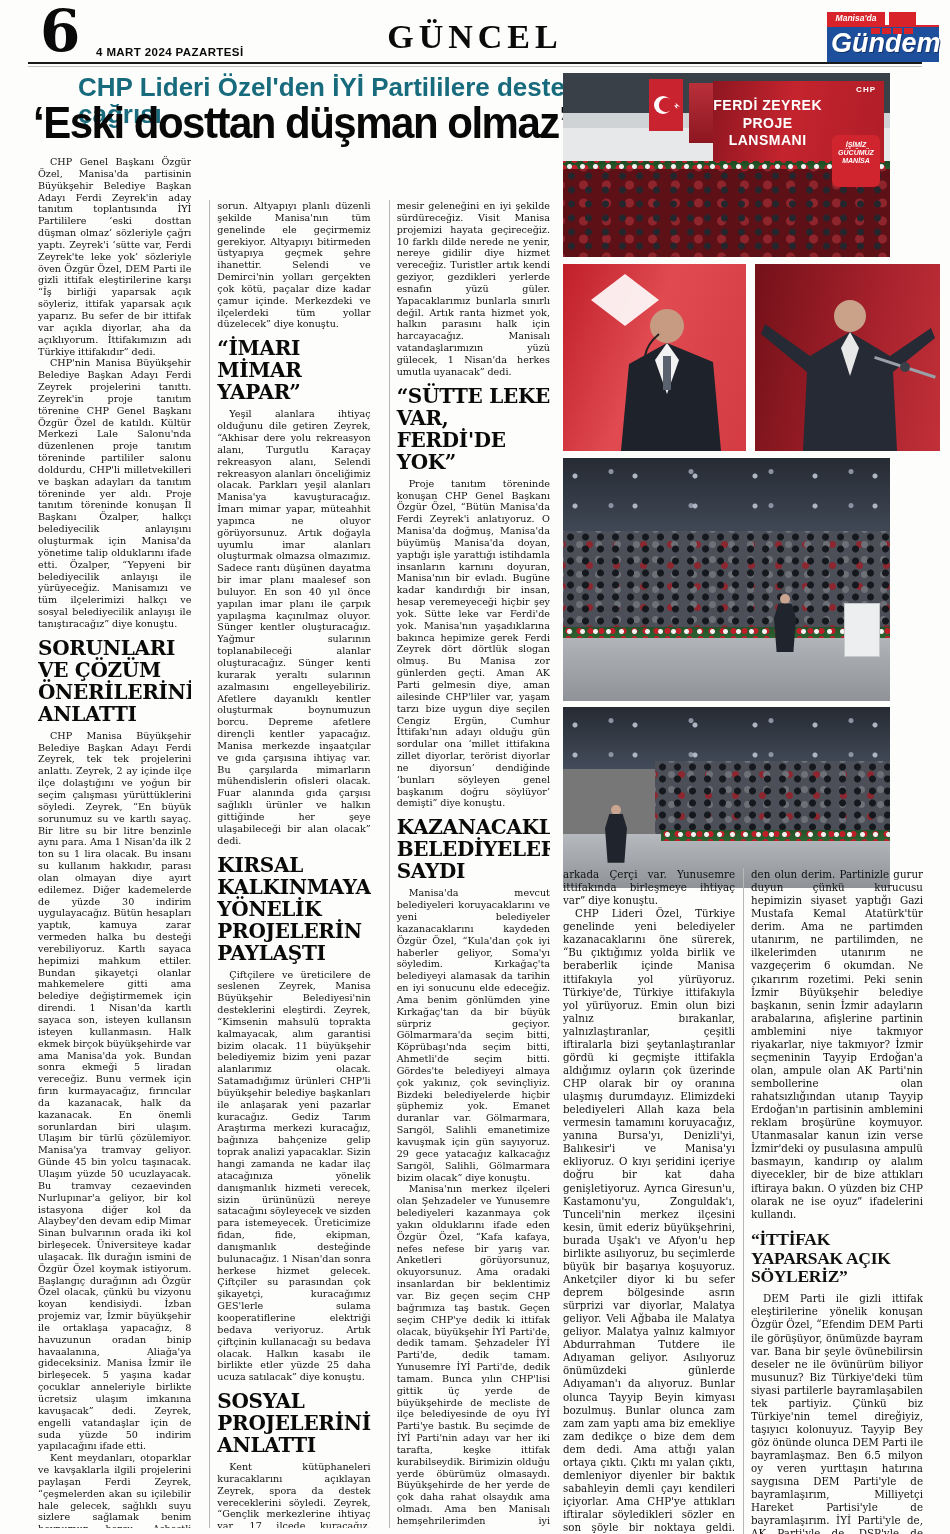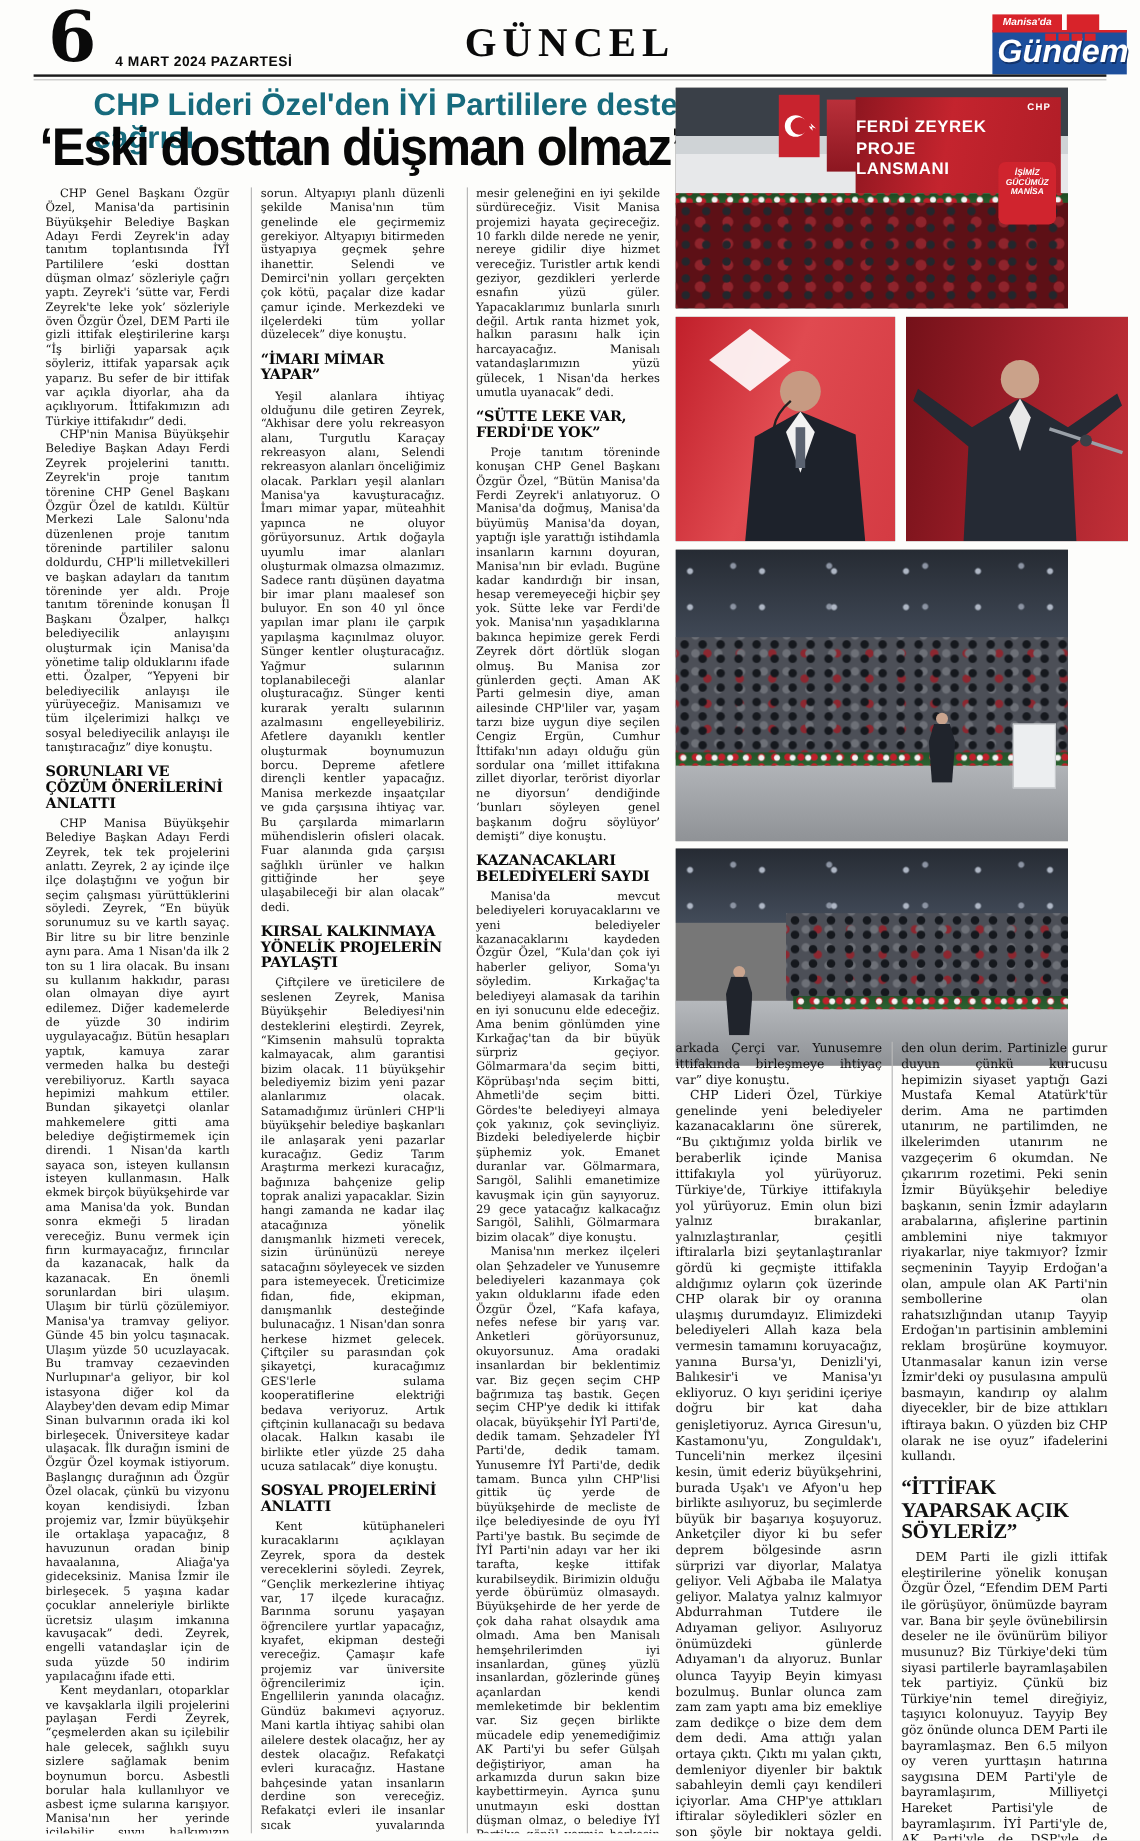--- a/index.html
+++ b/index.html
@@ -28,45 +28,45 @@
   .mh-bar{position:absolute;left:62px;top:2px;right:0;height:13px;background:#d8232a;}
   
   .kicker{position:absolute;left:38px;top:74px;width:530px;font-family:"Liberation Sans",sans-serif;
           font-weight:bold;font-size:26px;line-height:1.05;color:#176b7d;margin-left:40px;}
   .headline{position:absolute;left:33px;top:101px;width:540px;font-family:"Liberation Sans",sans-serif;
             font-weight:900;font-size:42px;line-height:1.02;letter-spacing:-1.5px;color:#080808;
             transform:scaleY(1.05);transform-origin:top left;}
   
   .cols{position:absolute;left:38px;top:156px;width:512px;height:1372px;display:flex;gap:18px;overflow:hidden;}
   .col{width:160px;overflow:hidden;}
-  .col + .col{border-left:1px solid #b8b8b8;padding-left:7px;}
+  .col + .col{border-left:1px solid #b8b8b8;padding-left:7px;margin-top:44px;}
   .bp{margin:0;font-size:9.6px;line-height:1.235;text-align:justify;text-indent:12px;word-spacing:-0.2px;}
   .bp.noind{text-indent:0;}
-  .sub{font-family:"DejaVu Serif",serif;font-weight:bold;font-size:12px;line-height:1.1;
+  .sub{font-family:"DejaVu Serif",serif;font-weight:bold;font-size:20px;line-height:1.1;
        margin:7px 0 5px 0;letter-spacing:-0.3px;color:#0a0a0a;}
   
   .right{position:absolute;left:563px;top:73px;width:377px;height:1461px;}
   .photo{position:absolute;left:0;width:327px;overflow:hidden;background:#777;}
   .ph-a{top:0;height:184px;}
   .ph-b{top:191px;width:183px;height:187px;}
   .ph-c{top:191px;left:192px;width:185px;height:187px;}
   .ph-d{top:385px;height:243px;}
   .ph-e{top:634px;height:181px;}
   
   .ph-a .wall{position:absolute;inset:0;background:linear-gradient(#3a4048 0 22%,#cfd3d6 22% 30%,#e7e8ea 30% 58%,#555 58% 60%);}
   .ph-a .crowdband{position:absolute;left:0;right:0;top:96px;bottom:0;background:#5d1016;
       background-image:radial-gradient(circle,#23262c 3px,transparent 4px),radial-gradient(circle,#8e242c 4px,transparent 5px);
       background-size:17px 14px,23px 18px;background-position:0 0,9px 7px;}
   .ph-a .garland{position:absolute;left:0;right:0;top:88px;height:12px;
       background-image:radial-gradient(circle,#f2f2f2 2px,transparent 3px),radial-gradient(circle,#c01f2a 2.5px,transparent 3.5px),linear-gradient(#1e4a22,#2c6330);
       background-size:13px 9px,11px 8px,100% 100%;background-position:0 1px,6px 3px,0 0;}
   .ph-a .flag{position:absolute;left:86px;top:6px;width:34px;height:52px;background:#c8232e;}
   .ph-a .banner{position:absolute;left:150px;top:8px;right:6px;height:80px;background:linear-gradient(100deg,#8e1620,#c4242e 45%,#b01d27);}
   .ph-a .banner .t1{position:absolute;right:62px;top:16px;color:#fff;font-family:"Liberation Sans",sans-serif;
-      font-weight:bold;font-size:14px;letter-spacing:.5px;text-align:left;line-height:1.25;}
+      font-weight:bold;font-size:14px;letter-spacing:.5px;text-align:center;line-height:1.25;}
   .ph-a .chp{position:absolute;right:8px;top:4px;color:#fff;font-family:"Liberation Sans",sans-serif;
       font-weight:bold;font-size:8px;letter-spacing:1px;}
   .ph-a .badge{position:absolute;right:4px;bottom:-26px;width:48px;height:52px;background:#d0242e;border-radius:6px;
       color:#fff;font-family:"Liberation Sans",sans-serif;font-style:italic;font-weight:bold;font-size:7px;
       line-height:1.15;padding:6px 4px 0 4px;box-sizing:border-box;text-align:center;z-index:3;}
   .ph-a .screen{position:absolute;left:126px;top:10px;width:120px;height:60px;
       background:radial-gradient(circle at 35% 45%,#e8b08a 9px,transparent 10px),radial-gradient(circle at 70% 40%,#777 9px,transparent 10px),linear-gradient(#b9303a,#8c1620);}
   
   .ph-b .bg{position:absolute;inset:0;background:linear-gradient(110deg,#c01f2a,#e04a50 45%,#d43b43);}
   .ph-b svg,.ph-c svg{position:absolute;inset:0;}

